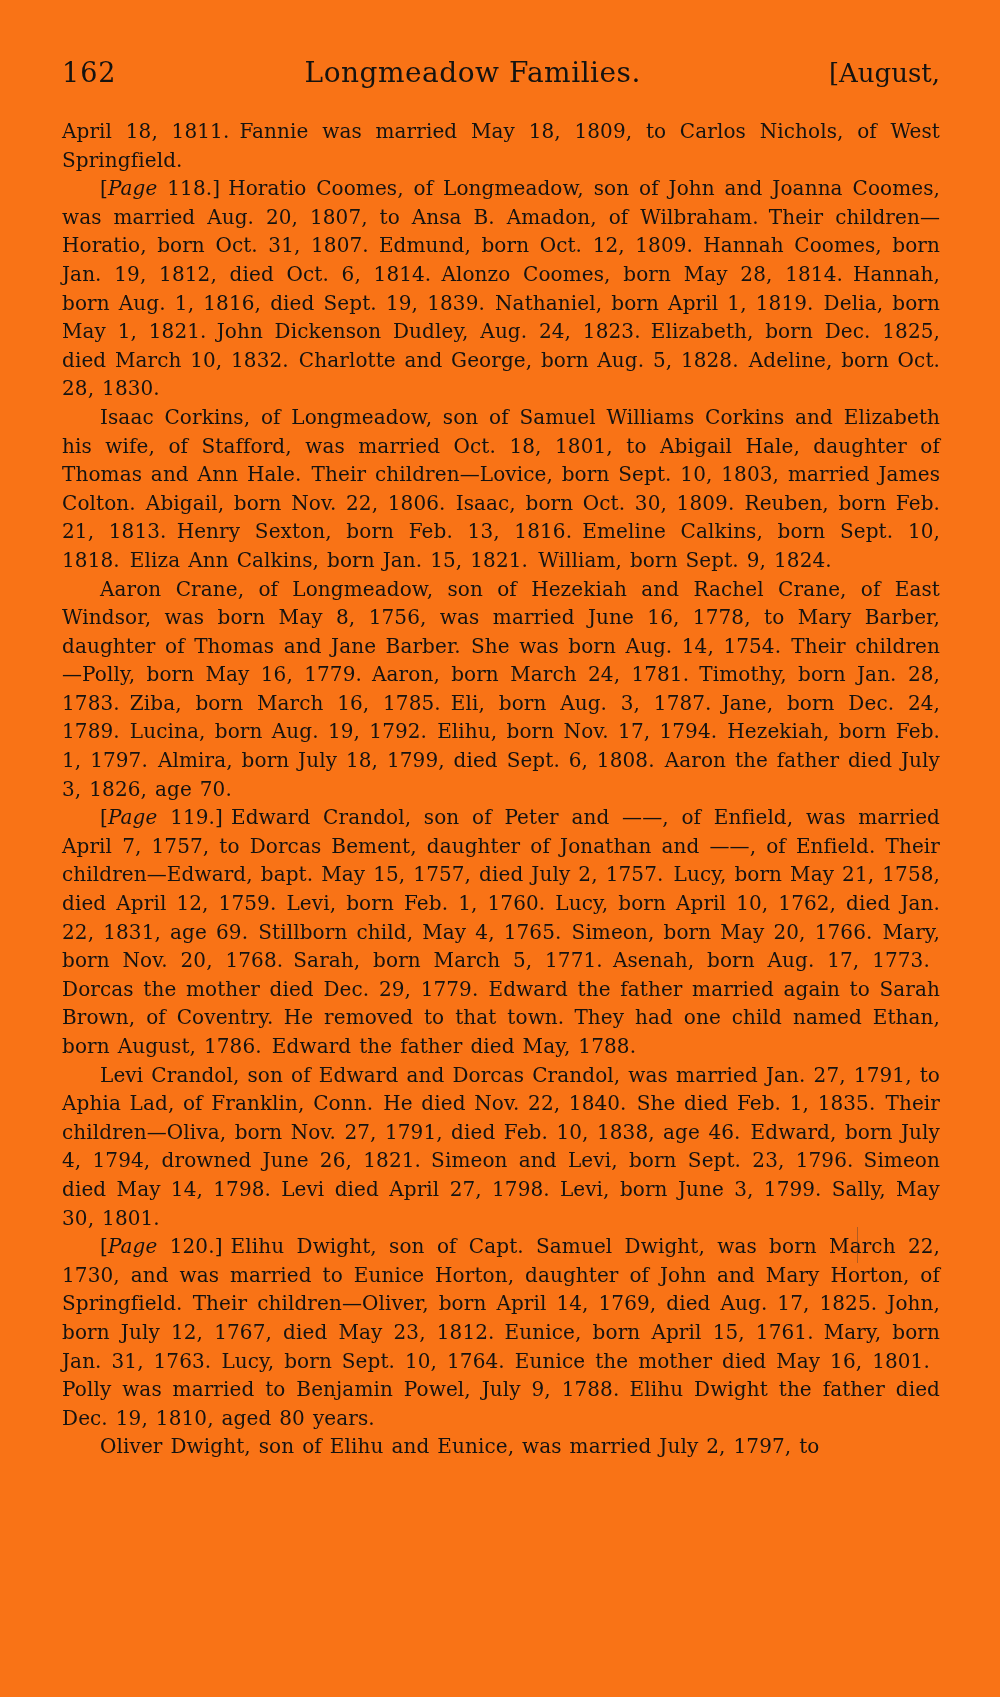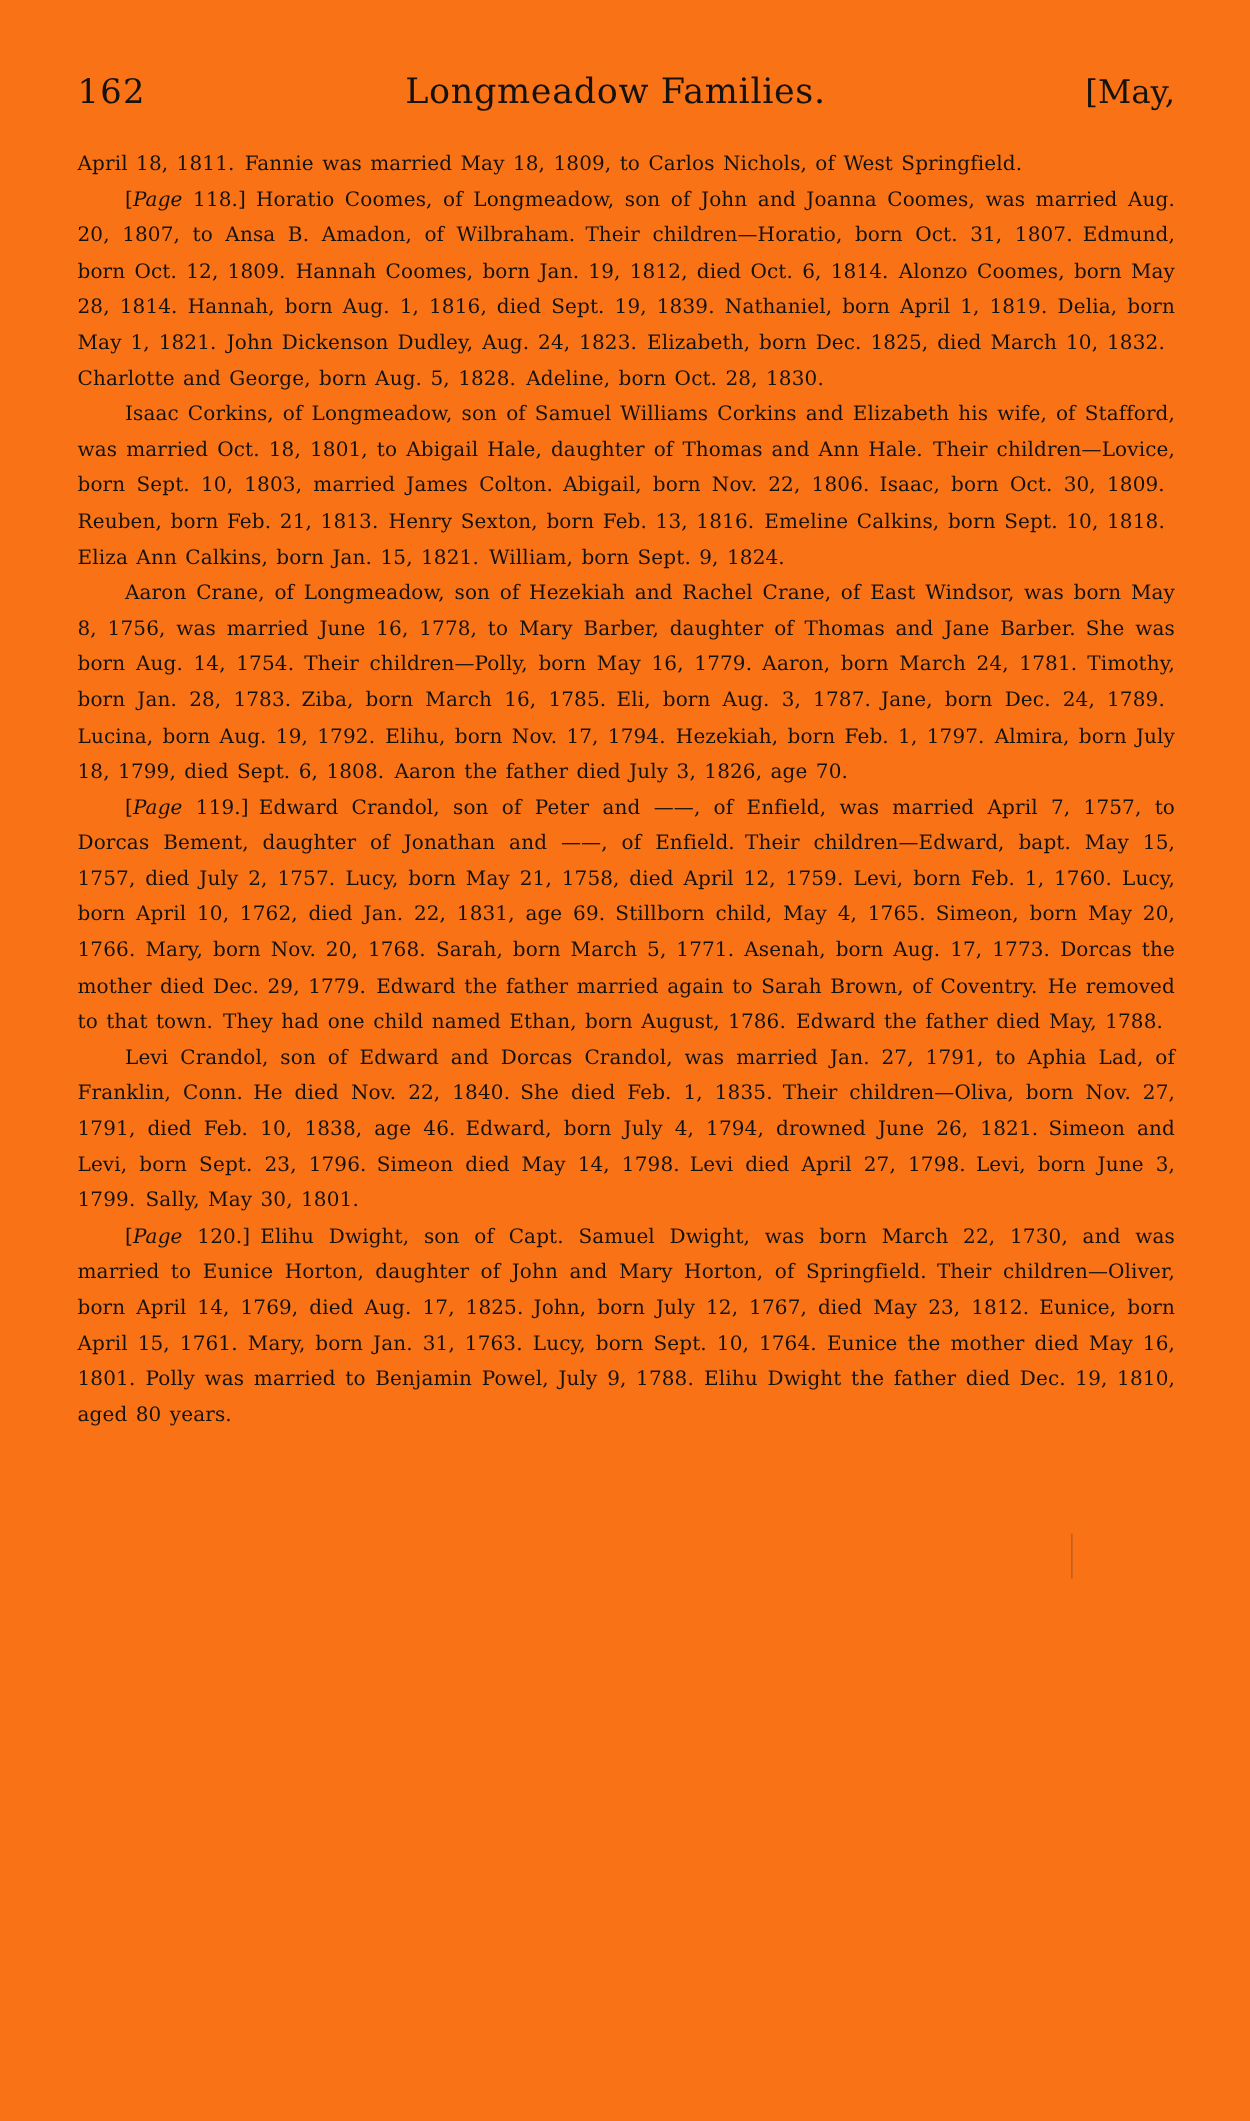--- a/index.html
+++ b/index.html
@@ -32,21 +32,21 @@
     text-align:center;
     font-size:28px;
     letter-spacing:0.5px;
   }
   .issue-label {
     font-size:26px;
     white-space:nowrap;
   }
   .body-text {
     margin-top:28px;
-    font-size:16px;
+    font-size:20px;
     line-height:28.6px;
     text-align:justify;
     word-spacing:1.5px;
     letter-spacing:0.1px;
   }
   .body-text p {
     margin:0;
     padding:0;
     text-indent:38px;
   }
@@ -64,37 +64,38 @@
 </style>
 </head>
 <body>
 
 <div class="page">
   <div class="content">
 
     <div class="page-header">
       <span class="page-num">162</span>
       <span class="running-title">Longmeadow Families.</span>
-      <span class="issue-label">[May,</span>
+      <span class="issue-label">[August,</span>
     </div>
 
     <div class="body-text">
 
       <p class="continuation"><span>April 18, 1811. Fannie was married May 18, 1809, to Carlos Nichols, of West Springfield.</span></p>
 
       <p><span class="pageref"><span>[</span><i>Page</i><span> 118.]</span></span><span>Horatio Coomes, of Longmeadow, son of John and Joanna Coomes, was married Aug. 20, 1807, to Ansa B. Amadon, of Wilbraham. Their children—Horatio, born Oct. 31, 1807. Edmund, born Oct. 12, 1809. Hannah Coomes, born Jan. 19, 1812, died Oct. 6, 1814. Alonzo Coomes, born May 28, 1814. Hannah, born Aug. 1, 1816, died Sept. 19, 1839. Nathaniel, born April 1, 1819. Delia, born May 1, 1821. John Dickenson Dudley, Aug. 24, 1823. Elizabeth, born Dec. 1825, died March 10, 1832. Charlotte and George, born Aug. 5, 1828. Adeline, born Oct. 28, 1830.</span></p>
 
       <p><span>Isaac Corkins, of Longmeadow, son of Samuel Williams Corkins and Elizabeth his wife, of Stafford, was married Oct. 18, 1801, to Abigail Hale, daughter of Thomas and Ann Hale. Their children—Lovice, born Sept. 10, 1803, married James Colton. Abigail, born Nov. 22, 1806. Isaac, born Oct. 30, 1809. Reuben, born Feb. 21, 1813. Henry Sexton, born Feb. 13, 1816. Emeline Calkins, born Sept. 10, 1818. Eliza Ann Calkins, born Jan. 15, 1821. William, born Sept. 9, 1824.</span></p>
 
       <p><span>Aaron Crane, of Longmeadow, son of Hezekiah and Rachel Crane, of East Windsor, was born May 8, 1756, was married June 16, 1778, to Mary Barber, daughter of Thomas and Jane Barber. She was born Aug. 14, 1754. Their children—Polly, born May 16, 1779. Aaron, born March 24, 1781. Timothy, born Jan. 28, 1783. Ziba, born March 16, 1785. Eli, born Aug. 3, 1787. Jane, born Dec. 24, 1789. Lucina, born Aug. 19, 1792. Elihu, born Nov. 17, 1794. Hezekiah, born Feb. 1, 1797. Almira, born July 18, 1799, died Sept. 6, 1808. Aaron the father died July 3, 1826, age 70.</span></p>
 
       <p><span class="pageref"><span>[</span><i>Page</i><span> 119.]</span></span><span>Edward Crandol, son of Peter and ——, of Enfield, was married April 7, 1757, to Dorcas Bement, daughter of Jonathan and ——, of Enfield. Their children—Edward, bapt. May 15, 1757, died July 2, 1757. Lucy, born May 21, 1758, died April 12, 1759. Levi, born Feb. 1, 1760. Lucy, born April 10, 1762, died Jan. 22, 1831, age 69. Stillborn child, May 4, 1765. Simeon, born May 20, 1766. Mary, born Nov. 20, 1768. Sarah, born March 5, 1771. Asenah, born Aug. 17, 1773. Dorcas the mother died Dec. 29, 1779. Edward the father married again to Sarah Brown, of Coventry. He removed to that town. They had one child named Ethan, born August, 1786. Edward the father died May, 1788.</span></p>
 
       <p><span>Levi Crandol, son of Edward and Dorcas Crandol, was married Jan. 27, 1791, to Aphia Lad, of Franklin, Conn. He died Nov. 22, 1840. She died Feb. 1, 1835. Their children—Oliva, born Nov. 27, 1791, died Feb. 10, 1838, age 46. Edward, born July 4, 1794, drowned June 26, 1821. Simeon and Levi, born Sept. 23, 1796. Simeon died May 14, 1798. Levi died April 27, 1798. Levi, born June 3, 1799. Sally, May 30, 1801.</span></p>
 
       <p><span class="pageref"><span>[</span><i>Page</i><span> 120.]</span></span><span>Elihu Dwight, son of Capt. Samuel Dwight, was born March 22, 1730, and was married to Eunice Horton, daughter of John and Mary Horton, of Springfield. Their children—Oliver, born April 14, 1769, died Aug. 17, 1825. John, born July 12, 1767, died May 23, 1812. Eunice, born April 15, 1761. Mary, born Jan. 31, 1763. Lucy, born Sept. 10, 1764. Eunice the mother died May 16, 1801. Polly was married to Benjamin Powel, July 9, 1788. Elihu Dwight the father died Dec. 19, 1810, aged 80 years.</span></p>
 
+      <p><span>Oliver Dwight, son of Elihu and Eunice, was married July 2, 1797, to</span></p>
 
     </div>
   </div>
 
   <div class="scan-artifact"></div>
 </div>
 
 </body></html>

